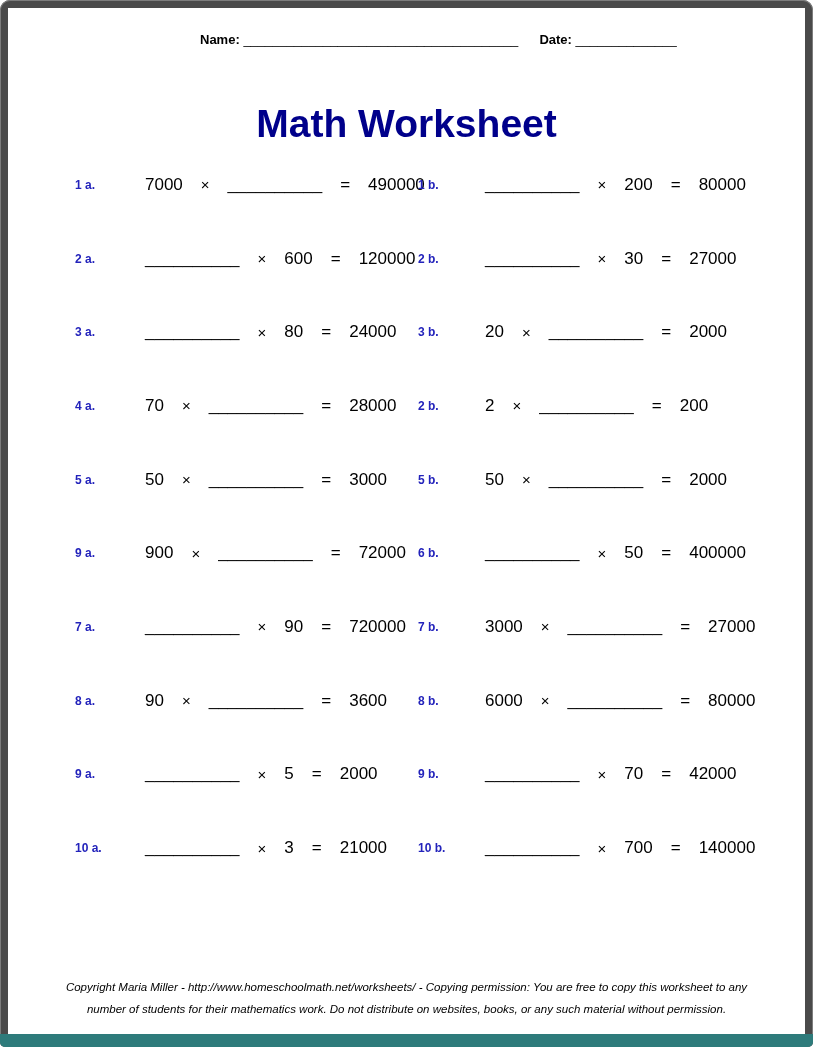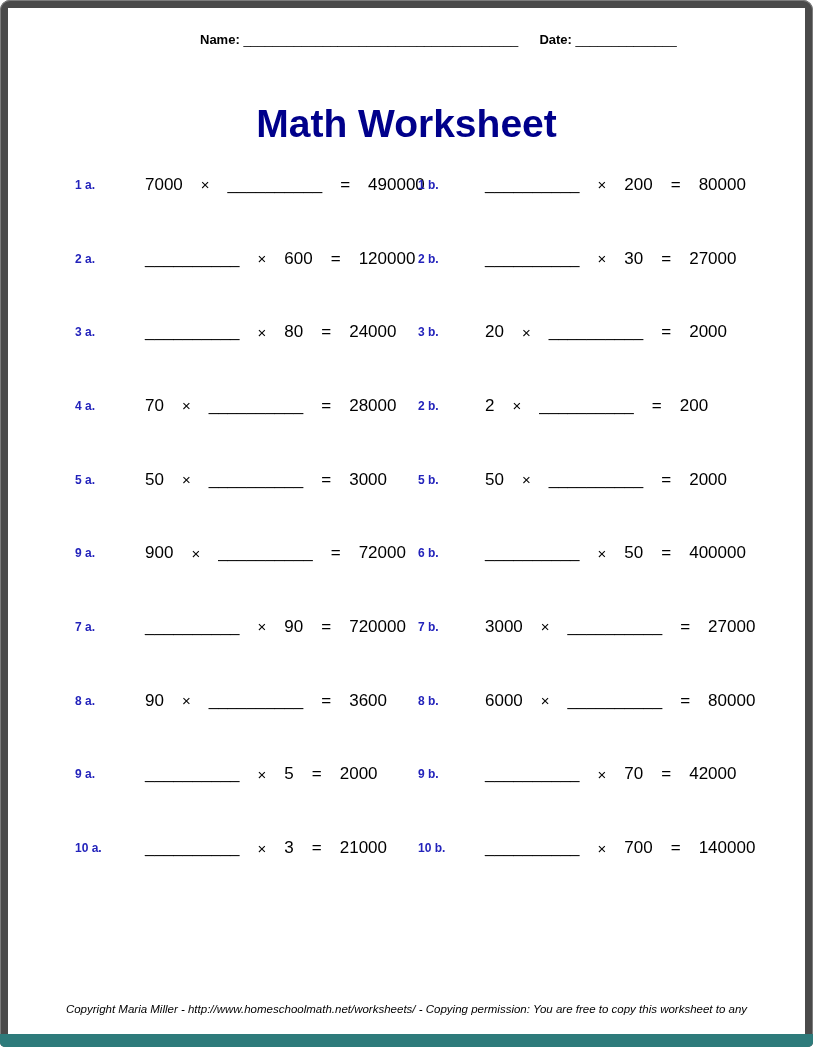--- a/index.html
+++ b/index.html
@@ -228,17 +228,18 @@
             <span class="token" data-name="times-symbol">×</span>
             <span class="token" data-name="number">700</span>
             <span class="token" data-name="equals-symbol">=</span>
             <span class="token" data-name="number">140000</span>
           </div>
         </div>
       </div>
 
     <div class="footer" data-name="copyright-footer">
       <div data-name="copyright-line-1">Copyright Maria Miller - http://www.homeschoolmath.net/worksheets/ - Copying permission: You are free to copy this worksheet to any</div>
+      <div data-name="copyright-line-2">number of students for their mathematics work. Do not distribute on websites, books, or any such material without permission.</div>
     </div>
 
   </div>
   <div class="bottom-bar" data-name="bottom-bar"></div>
 </div>
 
 </body></html>

